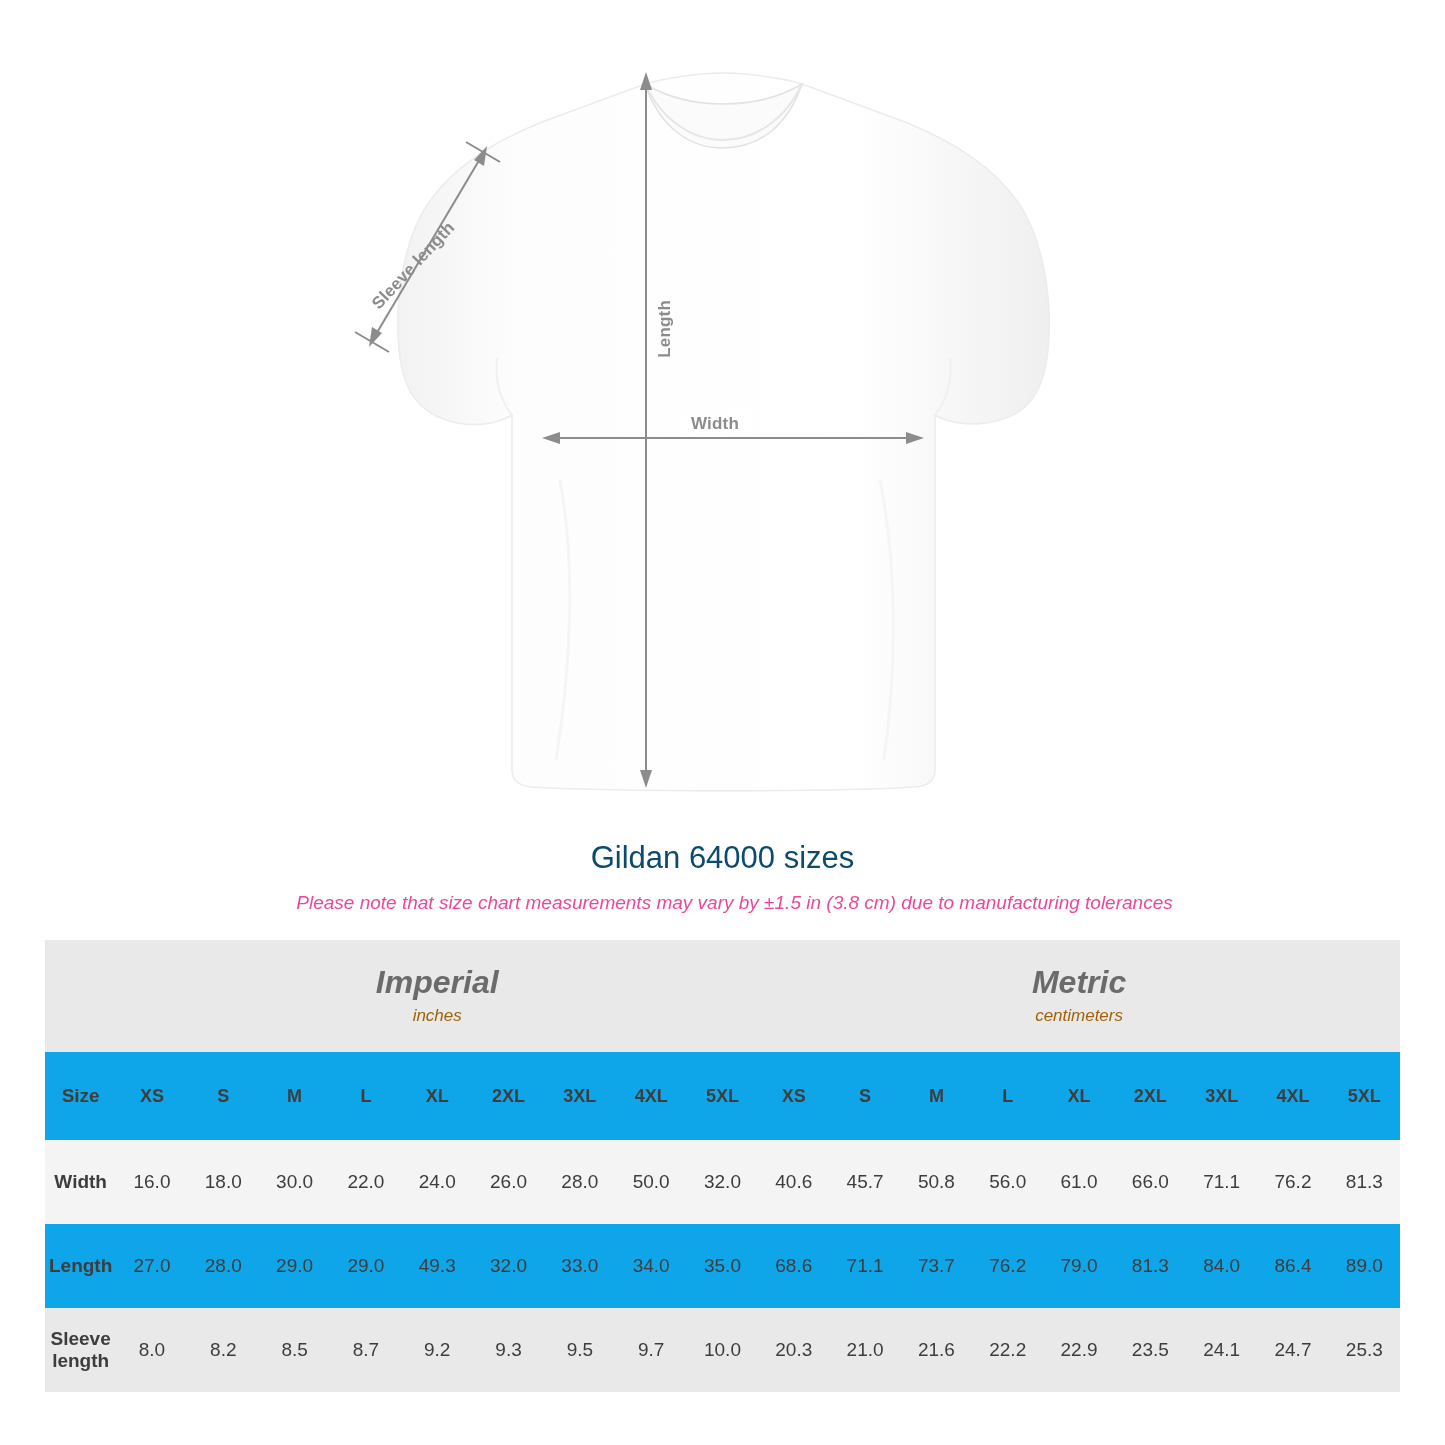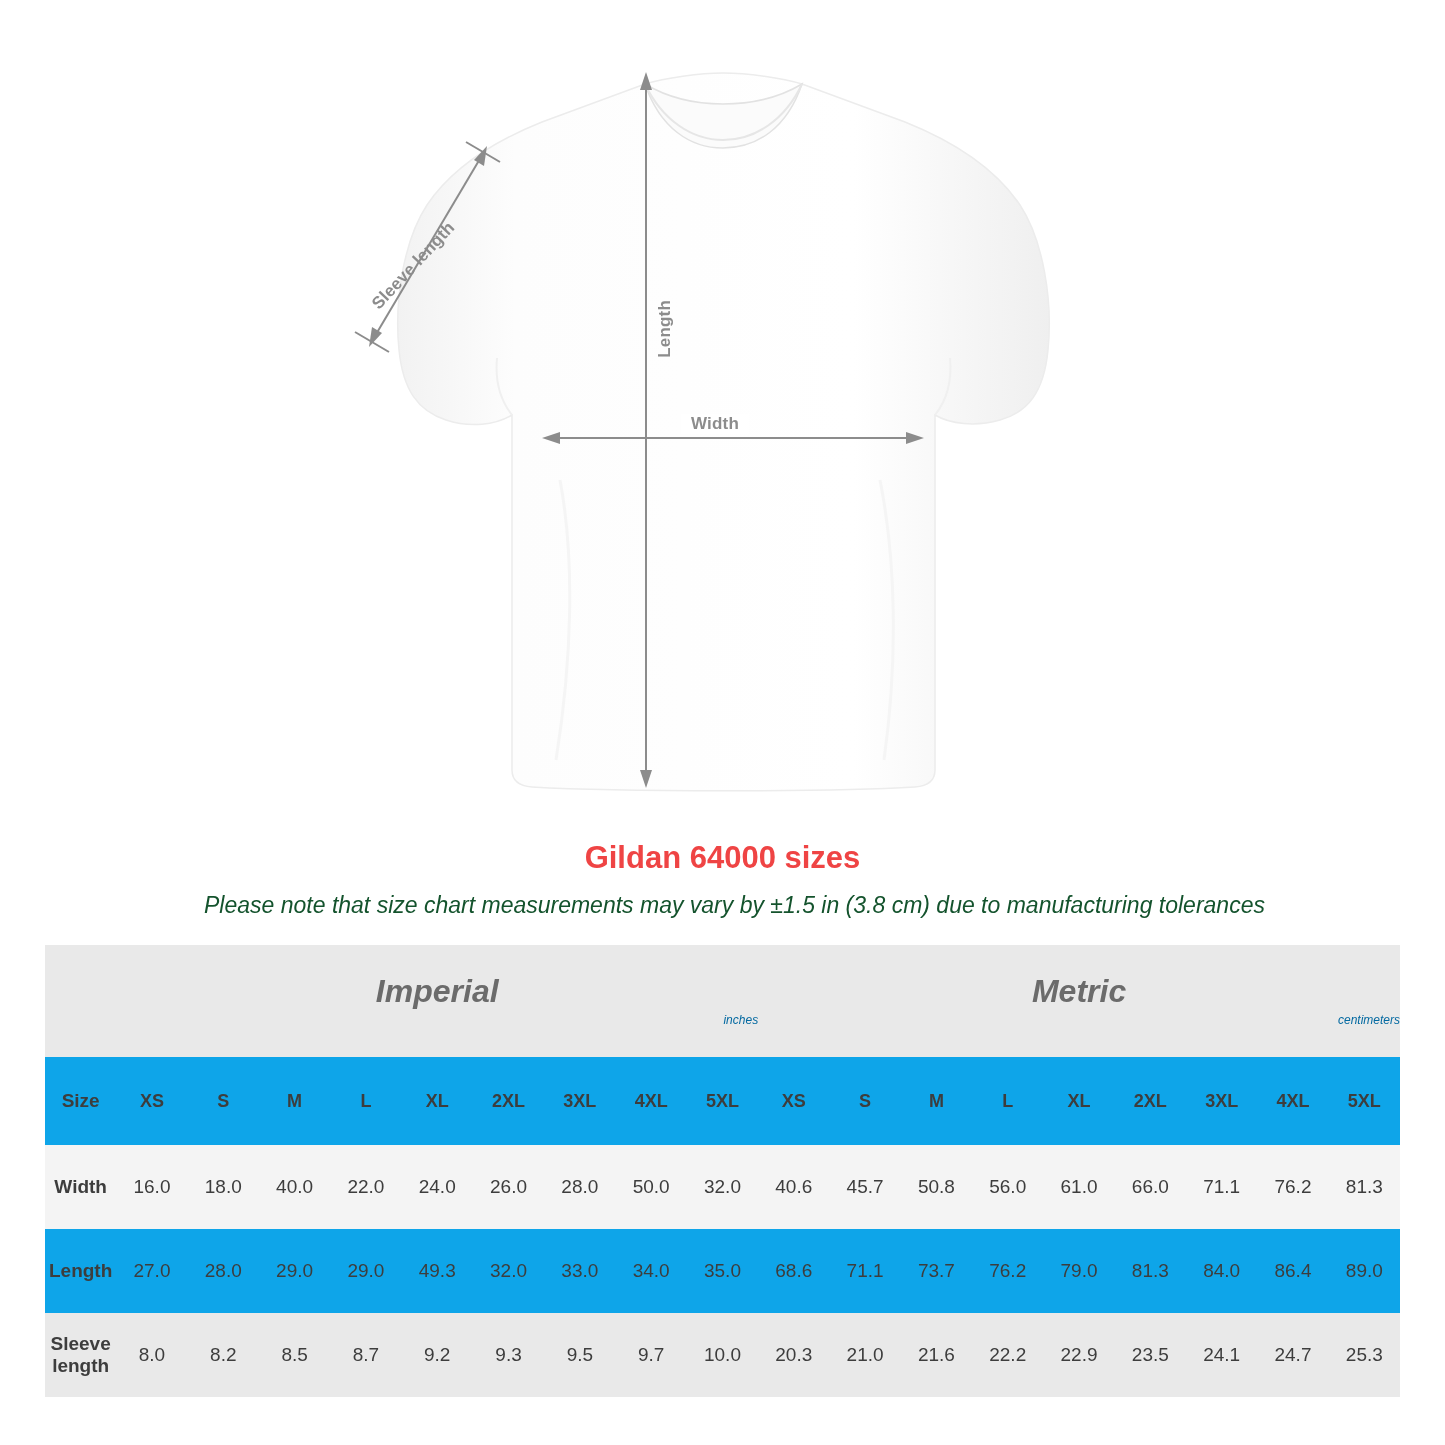--- a/index.html
+++ b/index.html
@@ -43,28 +43,28 @@
     transform-origin: left top;
   }
 
   
   .title-block {
     text-align: center;
     margin-top: 10px;
   }
   .chart-title {
     font-size: 31px;
-    font-weight: bold;
-    color: #ef4444;
+    font-weight: normal;
+    color: #0c4a6e;
     margin: 0 0 16px 0;
   }
   .chart-note {
-    font-size: 23px;
+    font-size: 19px;
     font-style: italic;
-    color: #14532d;
+    color: #ec4899;
     margin: 0;
     padding-left: 24px;
   }
 
   
   .table-wrap {
     margin: 26px 45px 0 45px;
   }
   table.size-table {
     border-collapse: collapse;
@@ -84,25 +84,24 @@
     background: #e9e9e9;
   }
   .unit-name {
     font-size: 32px;
     font-style: italic;
     font-weight: bold;
     color: #6b6b6b;
     line-height: 1.25;
   }
   .unit-sub {
-    font-size: 12px;
+    font-size: 17px;
     font-style: italic;
-    color: #0369a1;
+    color: #a16207;
     line-height: 1.6;
-    text-align: right;
   }
   tr.header-row td {
     height: 88px;
     background: #ffffff;
     font-weight: bold;
     font-size: 18px;
   }
   tr.header-row td.rowlabel {
     font-size: 19px;
   }
@@ -230,21 +229,21 @@
         <td class="cell">2XL</td>
         <td class="cell">3XL</td>
         <td class="cell">4XL</td>
         <td class="cell">5XL</td>
       </tr>
 
       <tr class="data-row shade-light">
         <td class="rowlabel">Width</td>
         <td class="cell">16.0</td>
         <td class="cell">18.0</td>
-        <td class="cell">40.0</td>
+        <td class="cell">30.0</td>
         <td class="cell">22.0</td>
         <td class="cell">24.0</td>
         <td class="cell">26.0</td>
         <td class="cell">28.0</td>
         <td class="cell">50.0</td>
         <td class="cell">32.0</td>
         <td class="cell">40.6</td>
         <td class="cell">45.7</td>
         <td class="cell">50.8</td>
         <td class="cell">56.0</td>

